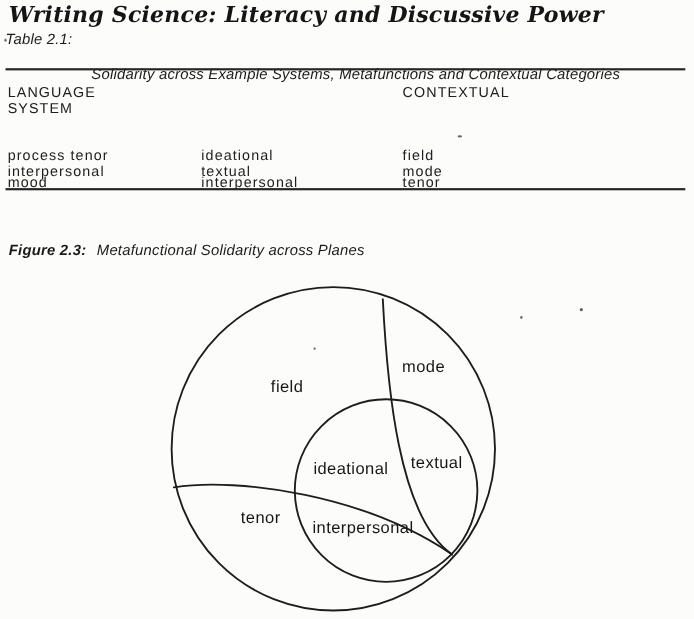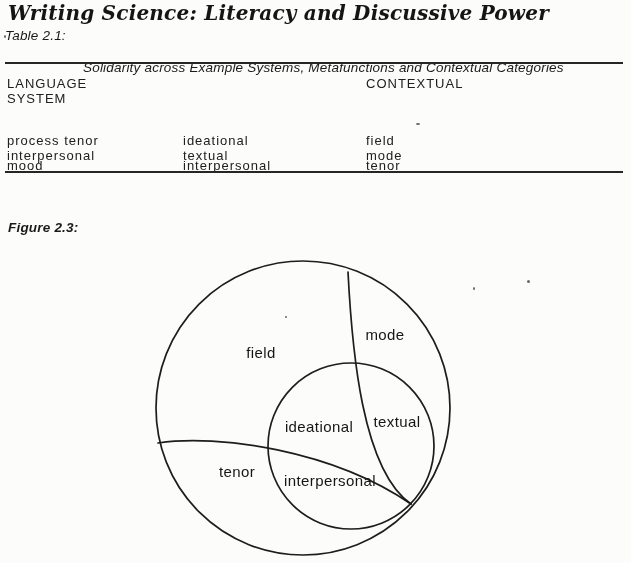--- a/index.html
+++ b/index.html
@@ -86,20 +86,21 @@
   <span class="td col2 r2">ideational</span>
   <span class="td col3 r2">field</span>
 
   <span class="td col1 r3">interpersonal</span>
   <span class="td col2 r3">textual</span>
   <span class="td col3 r3">mode</span>
 
   <div class="rule rule-bottom"></div>
 
   <span class="caption-label fig-cap-label">Figure 2.3:</span>
+  <span class="caption-text fig-cap-text">Metafunctional Solidarity across Planes</span>
 
   <svg class="venn-svg" width="631" height="563" viewBox="0 0 631 563">
     <circle cx="303" cy="408" r="147"></circle>
     <circle cx="351" cy="446" r="83"></circle>
     <path d="M 348 272 C 352 350 362 470 411 504"></path>
     <path d="M 158 443 C 218 434 332 450 411 504"></path>
   </svg>
 
   <span class="fig-label lbl-field">field</span>
   <span class="fig-label lbl-mode">mode</span>

